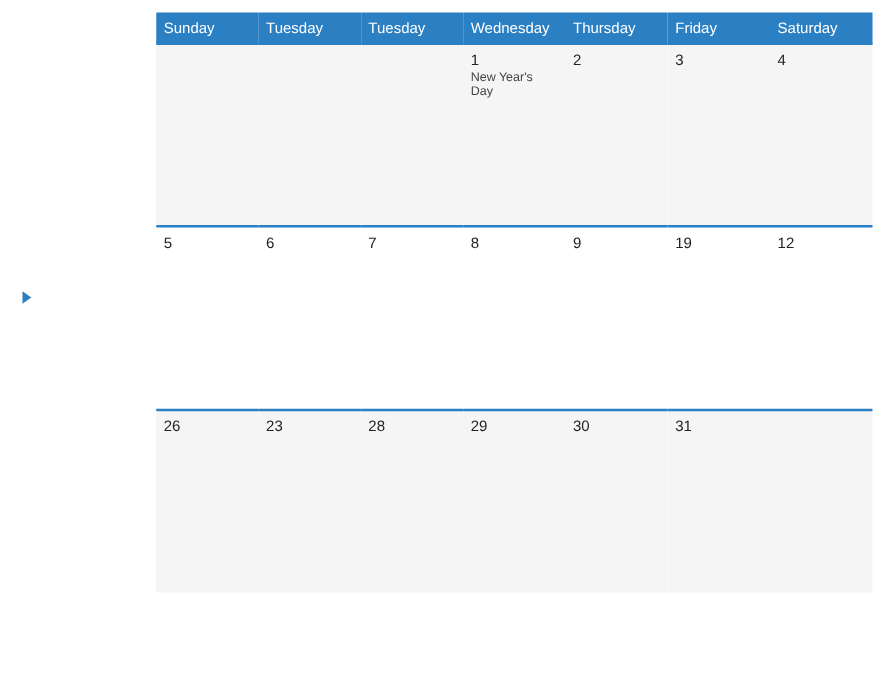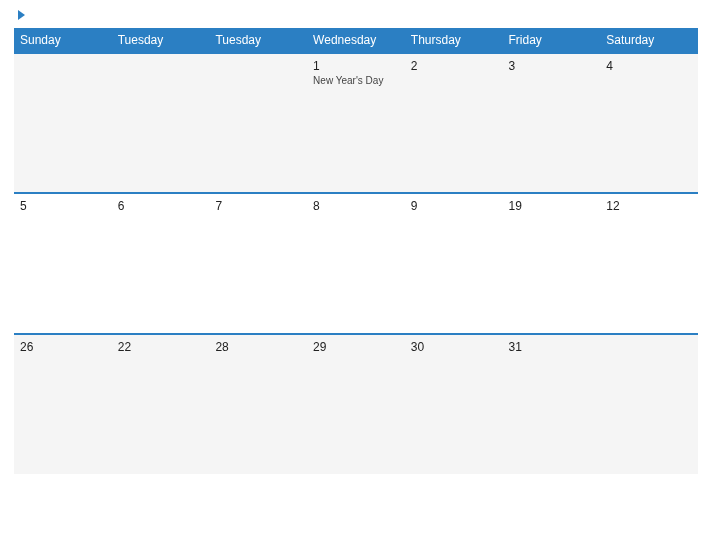--- a/index.html
+++ b/index.html
@@ -9,21 +9,21 @@
       background: #fff;
       font-family: Arial, sans-serif;
       overflow: hidden;
     }
     .calendar-wrapper {
       width: 712px;
       height: 488px;
       background: #fff;
       padding: 10px 14px 14px 14px;
       display: flex;
-      flex-direction: column;
+      flex-direction: row;
     }
     .header {
       display: flex;
       align-items: center;
       justify-content: space-between;
       margin-bottom: 8px;
     }
     .logo {
       display: flex;
       flex-direction: column;
@@ -181,21 +181,21 @@
           </td>
           <td>
             <span class="day-number">12</span>
           </td>
         </tr>
         <tr>
           <td>
             <span class="day-number">26</span>
           </td>
           <td>
-            <span class="day-number">22</span>
+            <span class="day-number">23</span>
           </td>
           <td>
             <span class="day-number">28</span>
           </td>
           <td>
             <span class="day-number">29</span>
           </td>
           <td>
             <span class="day-number">30</span>
           </td>

